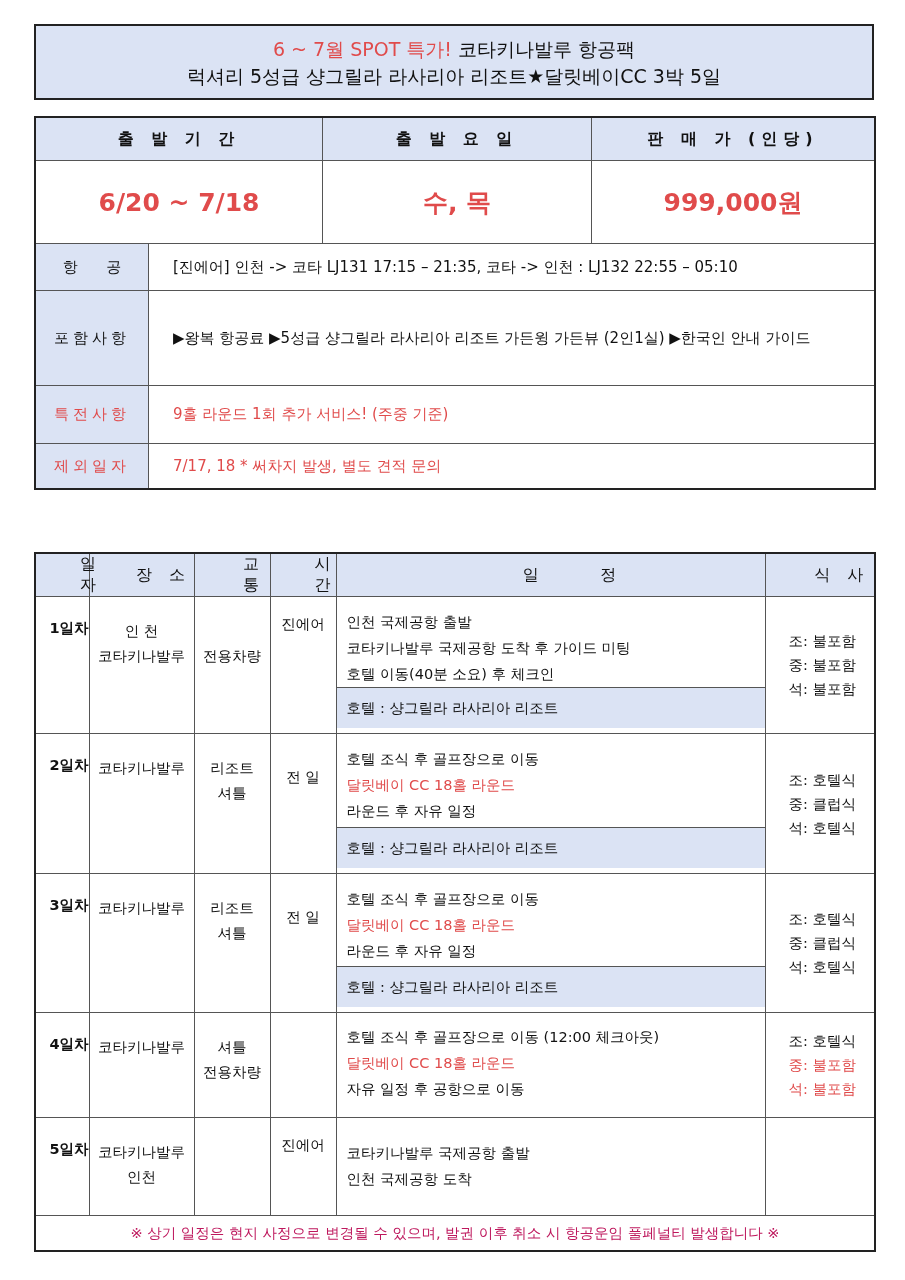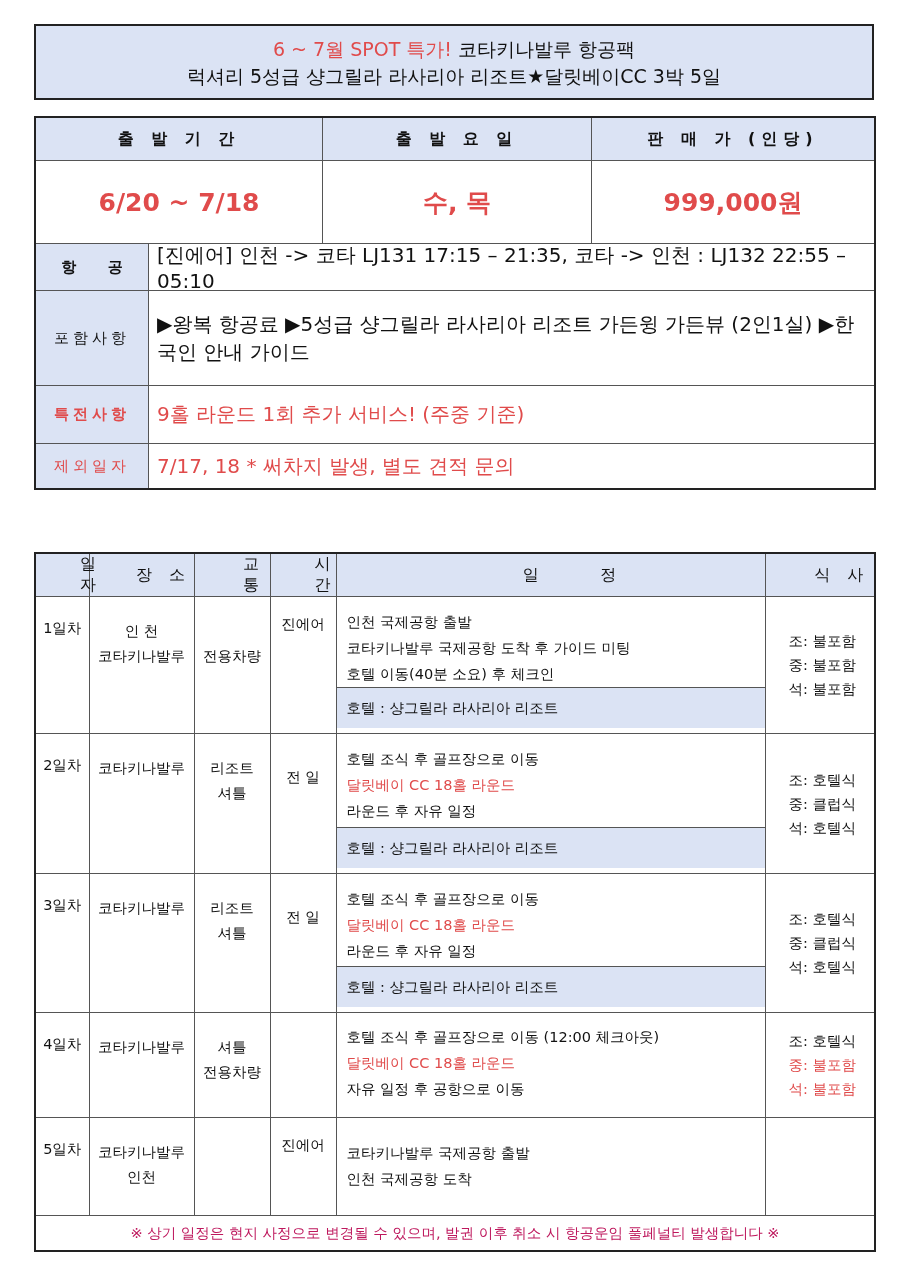--- a/index.html
+++ b/index.html
@@ -14,28 +14,28 @@
   
   .summary { position:absolute; left:34px; top:116px; width:842px; border:2px solid #222; box-sizing:border-box; }
   .sum-grid { display:grid; grid-template-columns:287px 269px 1fr; }
   .sum-grid > div { border-right:1px solid #555; border-bottom:1px solid #555; display:flex; align-items:center; justify-content:center; }
   .sum-grid > div:nth-child(3n) { border-right:none; }
   .sum-head { height:42px; background:#dbe3f4; font-size:16px; font-weight:bold; letter-spacing:6px; }
   .sum-val { height:82px; font-size:25px; font-weight:bold; color:#e04b4b; }
 
   .info-row { display:flex; border-bottom:1px solid #555; }
   .info-row:last-child { border-bottom:none; }
-  .info-label { width:112px; background:#dbe3f4; border-right:1px solid #555; display:flex; align-items:center; justify-content:center; font-size:15px; font-weight:bold; letter-spacing:4px; flex-shrink:0; }
-  .info-val { padding-left:8px; display:flex; flex-direction:column; justify-content:center; font-size:20px; }
+  .info-label { width:112px; background:#dbe3f4; border-right:1px solid #555; display:flex; align-items:center; justify-content:center; font-size:15px; font-weight:normal; letter-spacing:4px; flex-shrink:0; }
+  .info-val { padding-left:24px; display:flex; flex-direction:column; justify-content:center; font-size:15px; }
 
   
   .sched { position:absolute; left:34px; top:552px; width:842px; border:2px solid #222; box-sizing:border-box; border-collapse:collapse; table-layout:fixed; }
   .sched td, .sched th { border:1px solid #555; padding:0; vertical-align:top; font-size:14.5px; }
   .sched th { background:#dbe3f4; height:27px; font-weight:normal; font-size:16px; letter-spacing:6px; vertical-align:middle;padding-left:44px; }
-  .c-day { text-align:center; padding-top:22px !important; font-weight:normal; }
+  .c-day { text-align:right; padding-top:22px !important; font-weight:bold; }
   .c-place, .c-trans { text-align:center; padding-top:22px !important; line-height:25px; }
   .c-time { text-align:center; padding-top:18px !important; }
   .c-meal { text-align:right; padding-right:18px !important; vertical-align:middle !important; line-height:24px; }
   .sched-lines { padding:12px 10px 8px 10px; line-height:26px; }
   .hotel { background:#dbe3f4; border-top:1px solid #555; padding:0 10px; height:40px; display:flex; align-items:center; }
   .footer-note { text-align:center; color:#be185d; height:34px; vertical-align:middle !important; font-size:14.5px; }
 </style>
 </head>
 <body>
 

